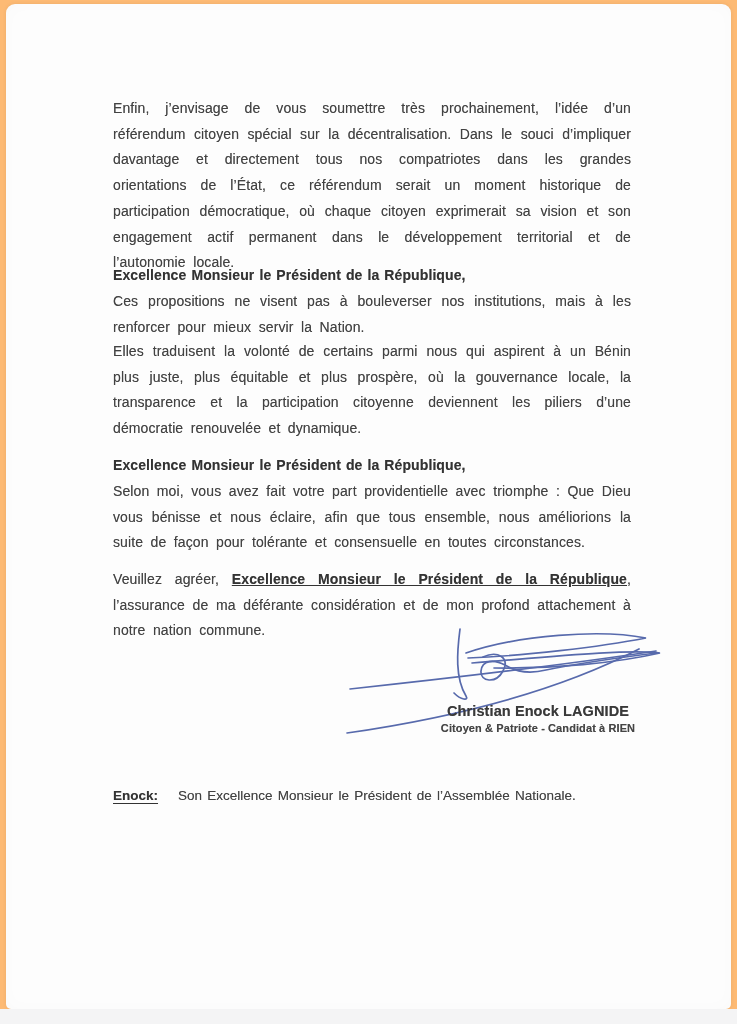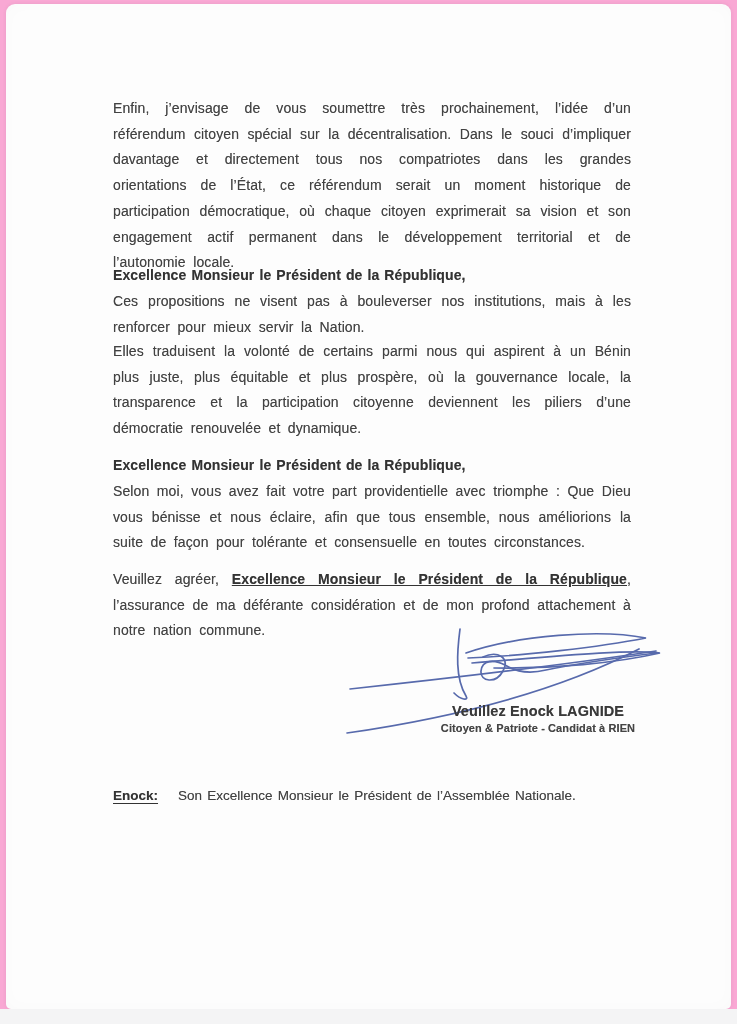--- a/index.html
+++ b/index.html
@@ -1,18 +1,18 @@
 <!DOCTYPE html>
 <html><head>
 <meta charset="utf-8">
 <style>
   html,body{margin:0;padding:0;background:#e9e9ea;}
   .page-wrap{
     position:relative;width:737px;height:1024px;overflow:hidden;
-    background:#f9a8d4;
+    background:#fdba74;
     font-family:"Liberation Sans","DejaVu Sans",sans-serif;
   }
   .paper{
     position:absolute;left:6px;top:4px;right:6px;bottom:15px;
     background:#fdfdfd;border-radius:9px 9px 5px 5px;
     box-shadow:0 0 4px rgba(0,0,0,0.07), inset 0 0 18px rgba(0,0,0,0.015);
   }
   .text-layer{position:absolute;left:0;top:0;width:737px;height:1024px;}
   .block{
     position:absolute;left:113px;width:518px;
@@ -74,21 +74,21 @@
         <path d="M127,3 C124,26 122,52 133,70 C136,75 128,74 121,67" stroke="#4a5ea6"></path>
         <path d="M133,27 C185,9 268,3 313,12 C267,21 189,30 135,32" stroke="#4a5ea6"></path>
         <path d="M139,37 C215,31 292,23 327,27 C283,37 221,43 161,42" stroke="#4a5ea6"></path>
         <path d="M150,31 C165,24 177,32 170,45 C163,58 147,56 148,45 C149,34 161,33 172,39 C183,46 197,48 213,44 C247,37 291,31 323,27" stroke="#4a5ea6"></path>
         <path d="M17,63 C110,53 230,39 323,25" stroke="#4a5ea6"></path>
         <path d="M306,23 C252,51 160,86 14,107" stroke="#4a5ea6"></path>
       </g>
     </svg>
 
     <div class="sig-block">
-      <div class="sig-name">Veuillez Enock LAGNIDE</div>
+      <div class="sig-name">Christian Enock LAGNIDE</div>
       <div class="sig-title">Citoyen &amp; Patriote - Candidat à RIEN</div>
     </div>
 
     <p class="block copy-line"><span class="copy-label">Enock:</span><span class="copy-text">Son Excellence Monsieur le Président de l’Assemblée Nationale.</span></p>
 
   </div>
 
   <div class="bottom-edge"></div>
 </div>
 

